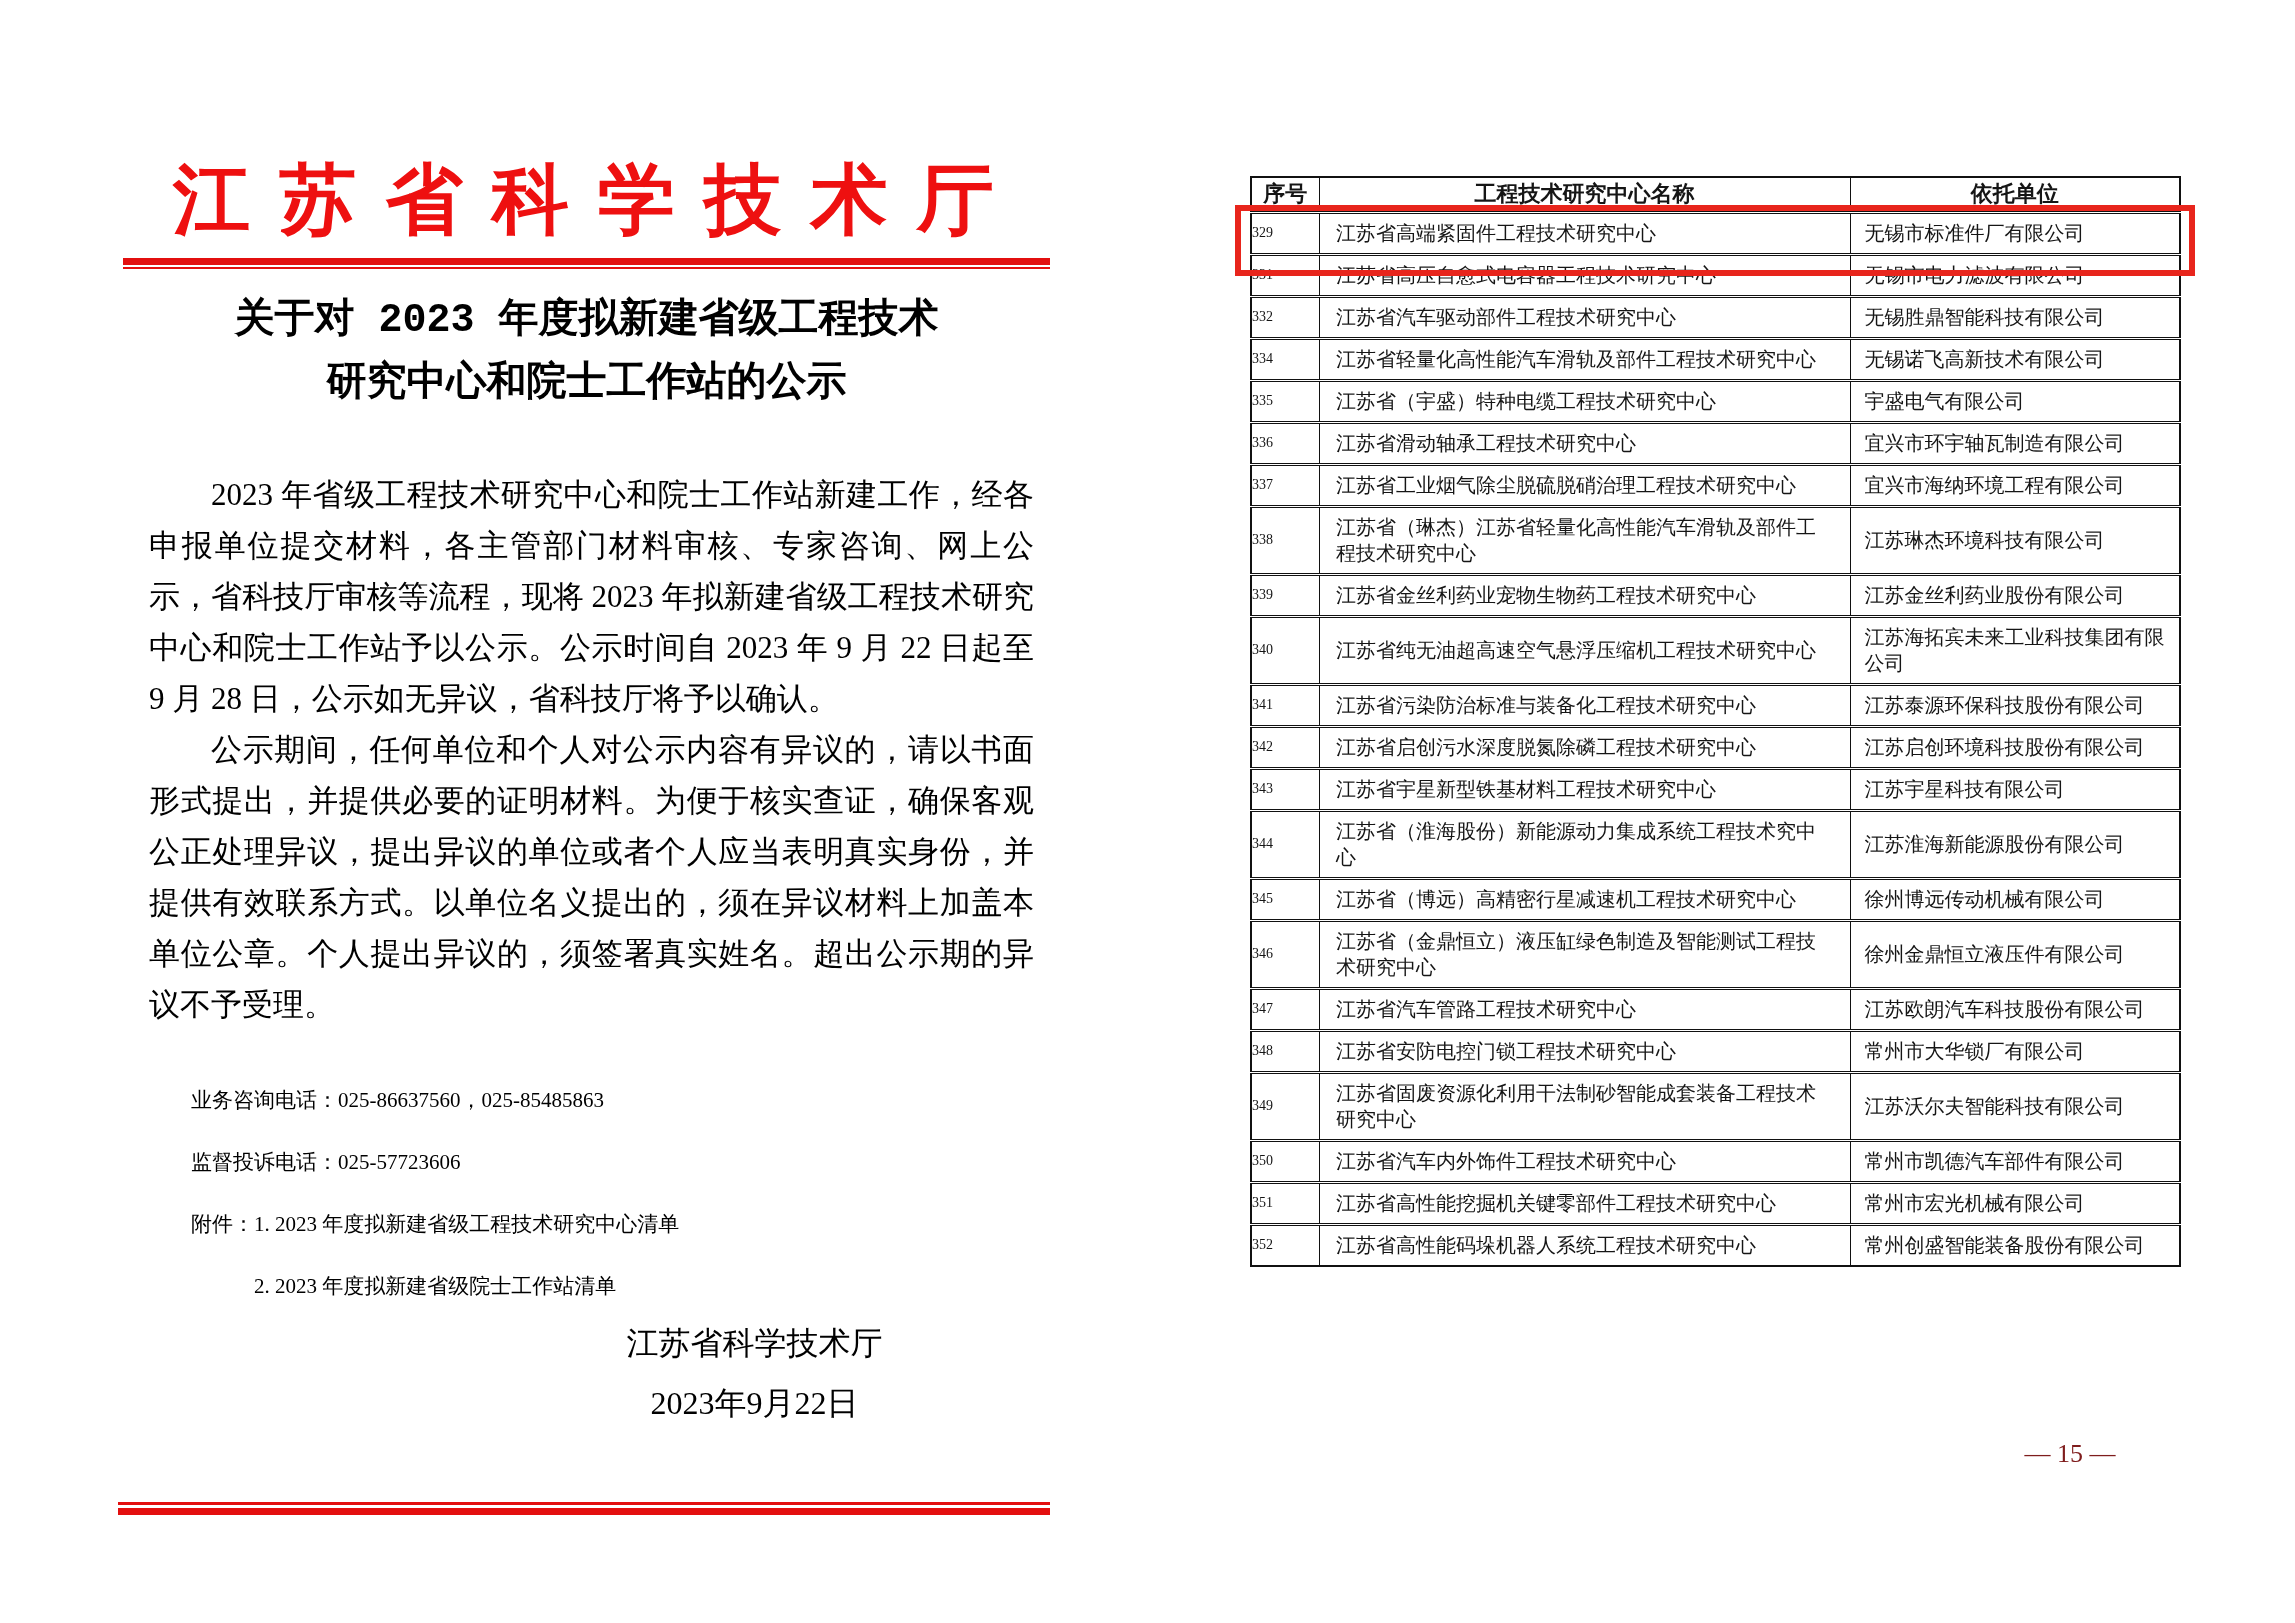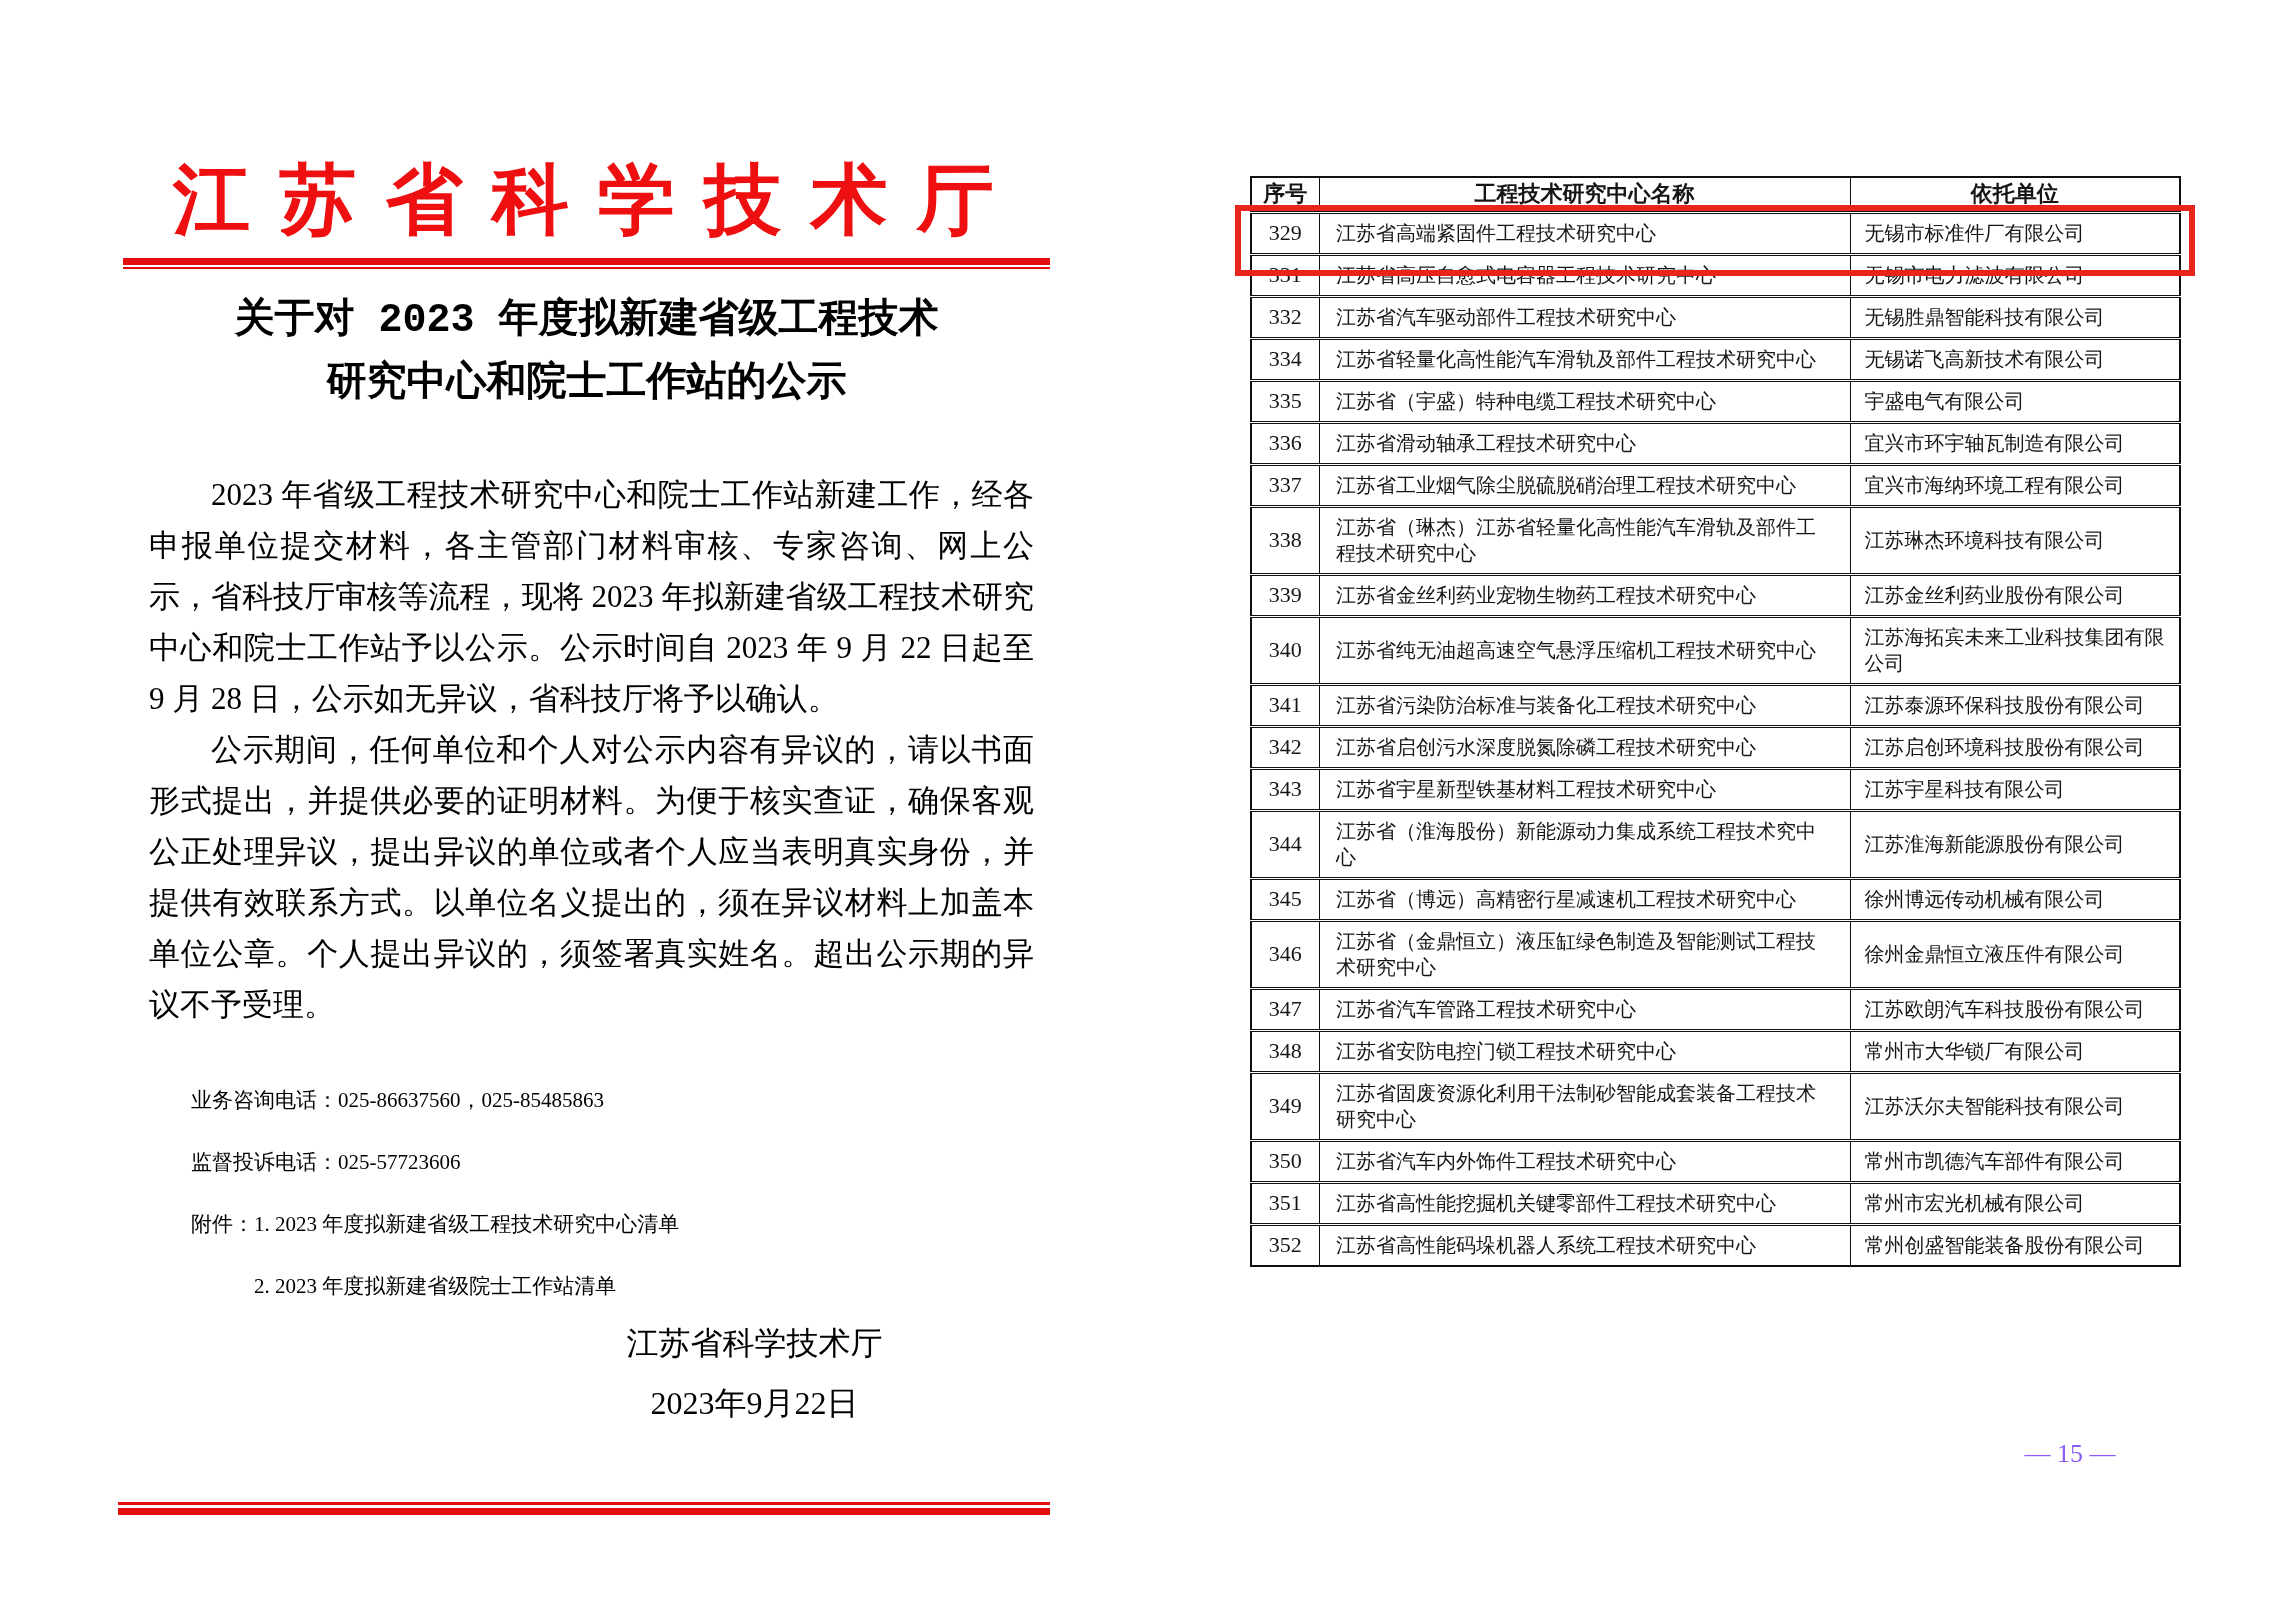--- a/index.html
+++ b/index.html
@@ -68,32 +68,32 @@
   .center-table th {
     height: 35px; font-size: 22px; font-weight: bold; text-align: center;
     border: 1.2px solid var(--ink); border-bottom: 3.5px double var(--ink);
     background: #fff;
   }
   .center-table td {
     font-size: 20px; line-height: 26px; padding: 6.5px 0;
     border: 1.2px solid var(--ink); border-top: 3.5px double var(--ink);
     vertical-align: middle; background: #fff;
   }
-  .center-table td.cell-seq  { text-align: center; font-size: 22px; }
+  .center-table td.cell-seq  { font-size: 14px; }
   .center-table td.cell-name { text-align: left; padding: 6.5px 19px 6.5px 16.5px; word-break: break-all; }
   .center-table td.cell-org  { text-align: left; padding: 6.5px 14px; word-break: break-all; }
 
   .highlight-box {
     position: absolute; left: 1235px; top: 205px; width: 960px; height: 71px;
     border: 6.5px solid var(--hl-red);
     pointer-events: none;
   }
   .page-number {
     position: absolute; left: 1999px; top: 1439px; width: 142px;
-    text-align: center; font-size: 26px; color: #8b5cf6;
+    text-align: center; font-size: 26px; color: #7f1d1d;
     white-space: nowrap;
   }
 </style>
 </head>
 <body>
 
 <div class="canvas">
 
   <div>
 

